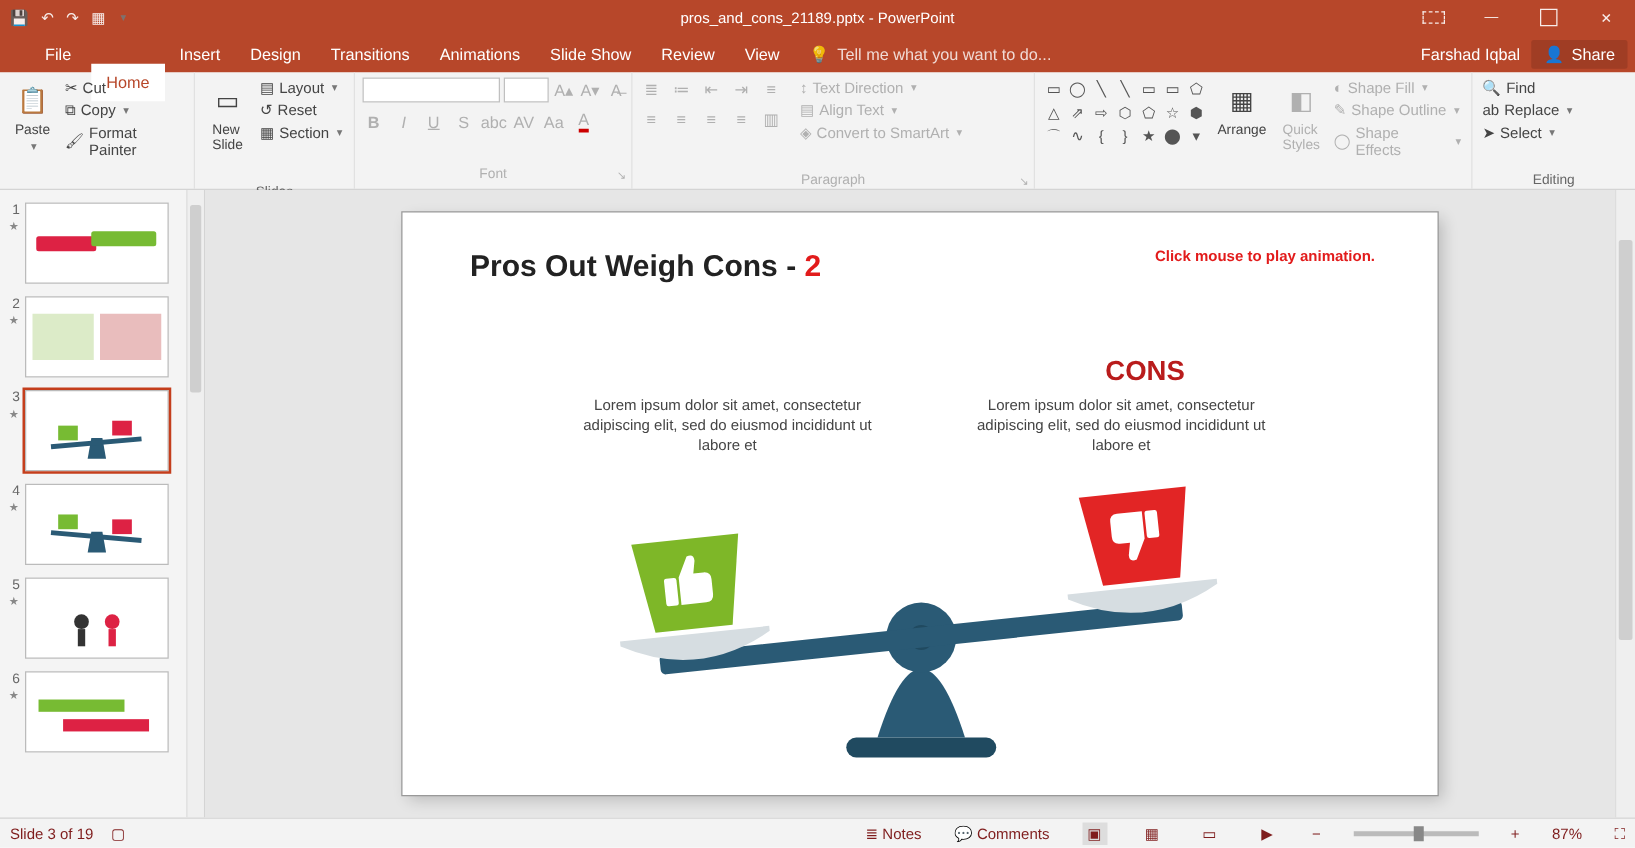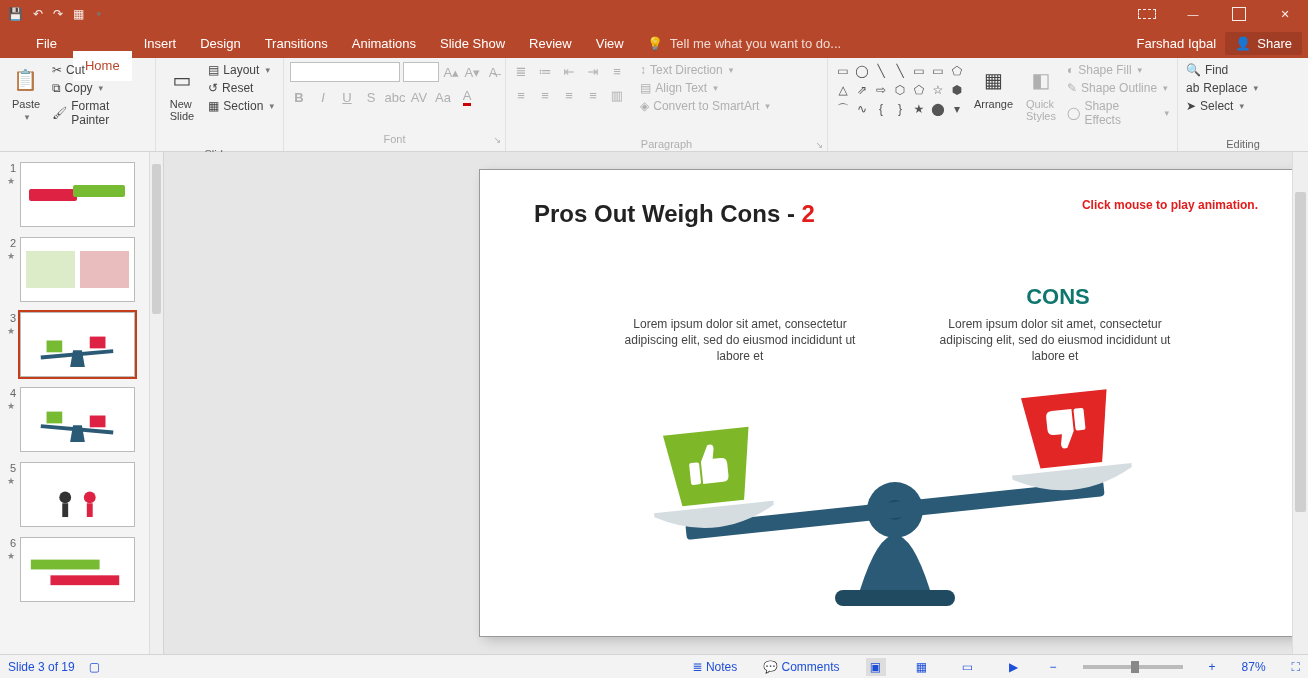--- a/index.html
+++ b/index.html
@@ -43,39 +43,39 @@
 .thumbs { width: 164px; background: #f4f4f4; border-right: 1px solid #d4d4d4; overflow: hidden; position: relative; }
 .thumbcol { position: absolute; left: 0; top: 0; bottom: 0; width: 150px; padding: 6px 0; }
 .thumb { display: flex; gap: 4px; padding: 4px 4px 6px 6px; }
 .thumb .num { width: 10px; text-align: right; font-size: 11px; color: #666; }
 .thumb .star { font-size: 9px; color: #888; }
 .thumb .slide { width: 115px; height: 65px; background: #fff; border: 1px solid #bbb; position: relative; overflow: hidden; }
 .thumb.active .slide { outline: 2px solid #c43e1c; }
 .thumbs .scroll { position: absolute; right: 0; top: 0; width: 14px; bottom: 0; background: #efefef; border-left: 1px solid #ddd; }
 .thumbs .scroll .handle { position: absolute; left: 2px; right: 2px; top: 12px; height: 150px; background: #cfcfcf; border-radius: 2px; }
 
-.canvas { flex: 1; position: relative; display: flex; align-items: center; justify-content: flex-end; }
+.canvas { flex: 1; position: relative; display: flex; align-items: center; justify-content: center; }
 .canvas .scroll-v { position: absolute; right: 0; top: 0; bottom: 0; width: 16px; background: #efefef; border-left: 1px solid #ddd; }
 .canvas .scroll-v .handle { position: absolute; left: 2px; right: 2px; top: 40px; height: 320px; background: #cfcfcf; border-radius: 2px; }
 .slideview { width: 828px; height: 466px; background: #fff; box-shadow: 0 0 0 1px #999, 4px 4px 12px rgba(0,0,0,.2); position: relative; }
 
 .slideview .titletext { position: absolute; left: 54px; top: 30px; font-size: 24px; font-weight: 700; color: #222; }
 .slideview .titletext .num2 { color: #e21b1b; }
 .slideview .hint { position: absolute; right: 50px; top: 28px; font-size: 12px; font-weight: 700; color: #e21b1b; }
 .slideview .colhead { position: absolute; top: 114px; width: 300px; text-align: center; font-size: 22px; font-weight: 700; }
 .slideview .colhead.pros { left: 110px; color: #6fa324; }
-.slideview .colhead.cons { left: 428px; color: #0f766e; }
+.slideview .colhead.cons { left: 444px; color: #b91c1c; }
 .slideview .lorem { position: absolute; top: 146px; width: 250px; text-align: center; font-size: 12px; color: #444; line-height: 1.35; }
 .slideview .lorem.pros { left: 135px; }
 .slideview .lorem.cons { left: 450px; }
 
 .scale-wrap { position: absolute; left: 120px; top: 210px; width: 590px; height: 230px; }
 .scale-wrap svg { width: 100%; height: 100%; }
 
-.statusbar { position: absolute; bottom: 0; left: 0; right: 0; height: 24px; background: #f3f3f3; border-top: 1px solid #d4d4d4; display: flex; align-items: center; font-size: 12px; color: #1d4ed8; padding: 0 8px; gap: 14px; }
+.statusbar { position: absolute; bottom: 0; left: 0; right: 0; height: 24px; background: #f3f3f3; border-top: 1px solid #d4d4d4; display: flex; align-items: center; font-size: 12px; color: #7f1d1d; padding: 0 8px; gap: 14px; }
 .statusbar .right { margin-left: auto; display: flex; align-items: center; gap: 26px; }
 .viewbtn { width: 20px; height: 18px; display: flex; align-items: center; justify-content: center; }
 .viewbtn.active { background: #ddd; }
 .zoomslider { width: 100px; height: 4px; background: #bbb; position: relative; }
 .zoomslider .knob { position: absolute; top: -4px; left: 48px; width: 8px; height: 12px; background: #888; }
 
 
 .mini1 .bar { position: absolute; height: 12px; border-radius: 2px; }
 .mini2 .box { position: absolute; width: 44%; height: 60%; top: 20%; }
 .mini3 svg, .mini4 svg { position: absolute; inset: 0; }
@@ -85,20 +85,21 @@
 <body>
 
 <div class="titlebar">
   <div class="qat">
     <span>💾</span>
     <span>↶</span>
     <span>↷</span>
     <span>▦</span>
     <span class="caret">▾</span>
   </div>
+  <div class="title">pros_and_cons_21189.pptx - PowerPoint</div>
   <div class="winctrls">
     <div>
         <span class="squareicon" style="border-style:dashed;width:18px;height:10px"></span>
       </div>
     <div>—</div>
     <div>
         <span class="squareicon"></span>
       </div>
     <div class="close">✕</div>
   </div>

